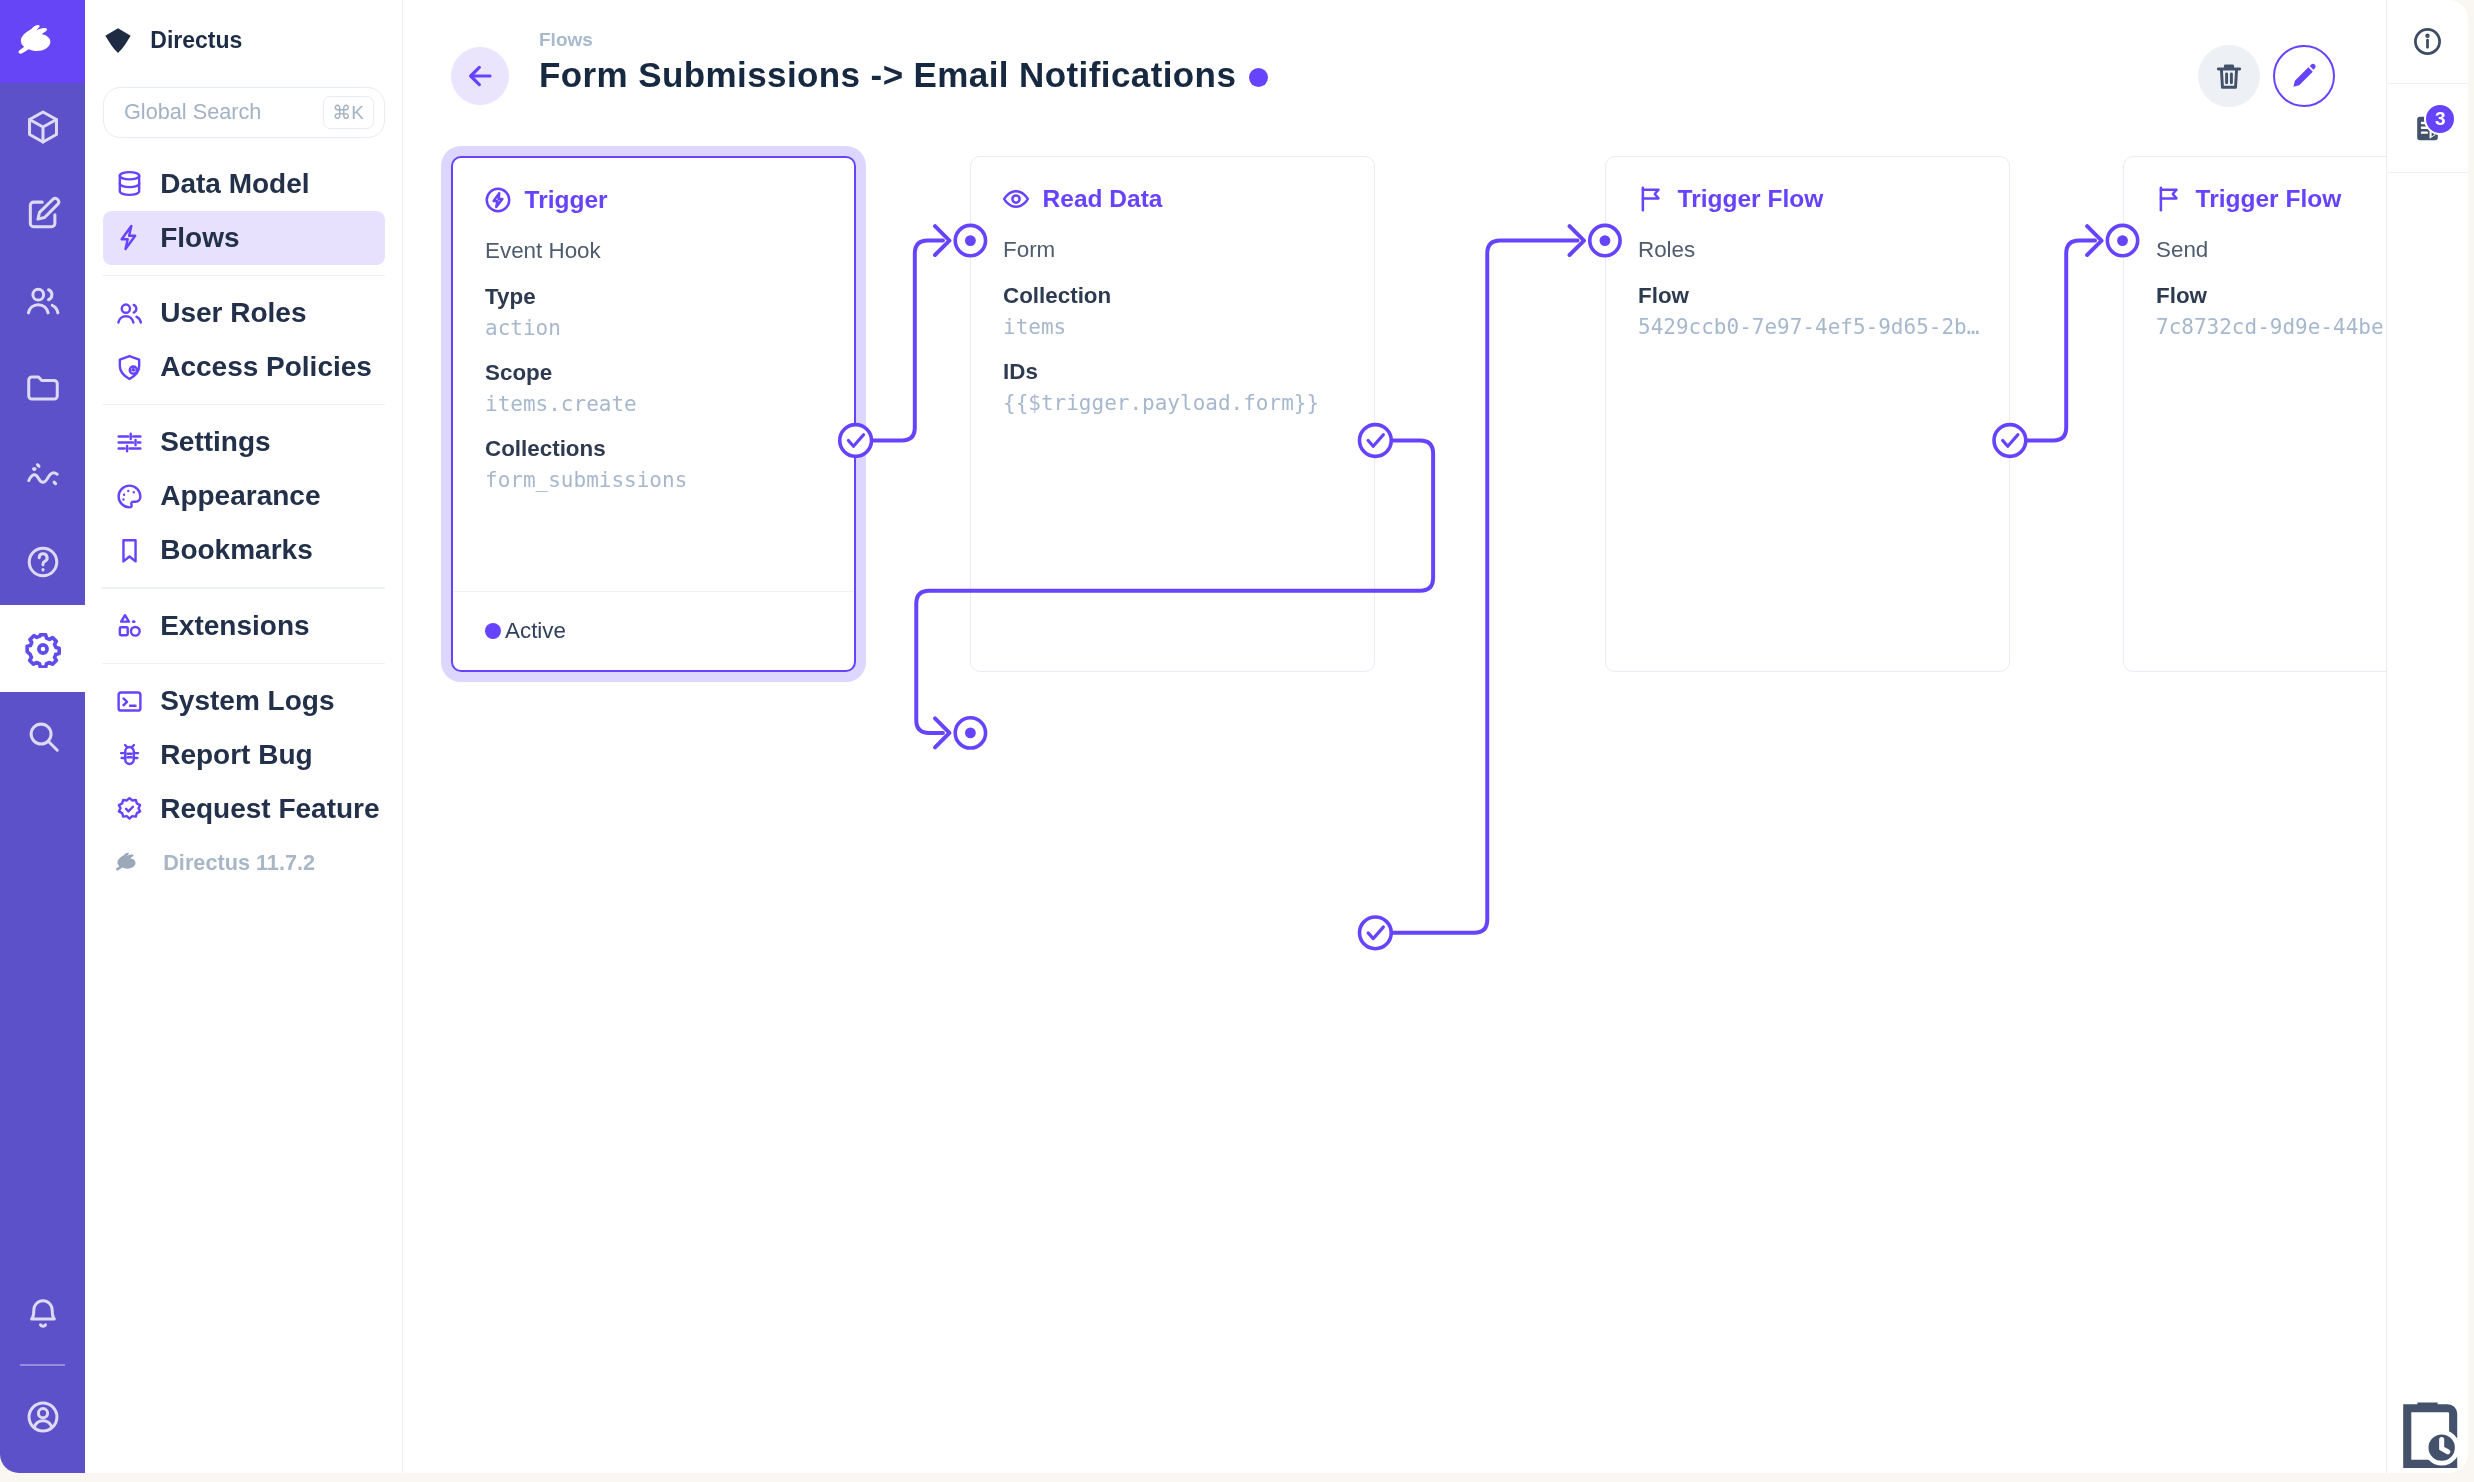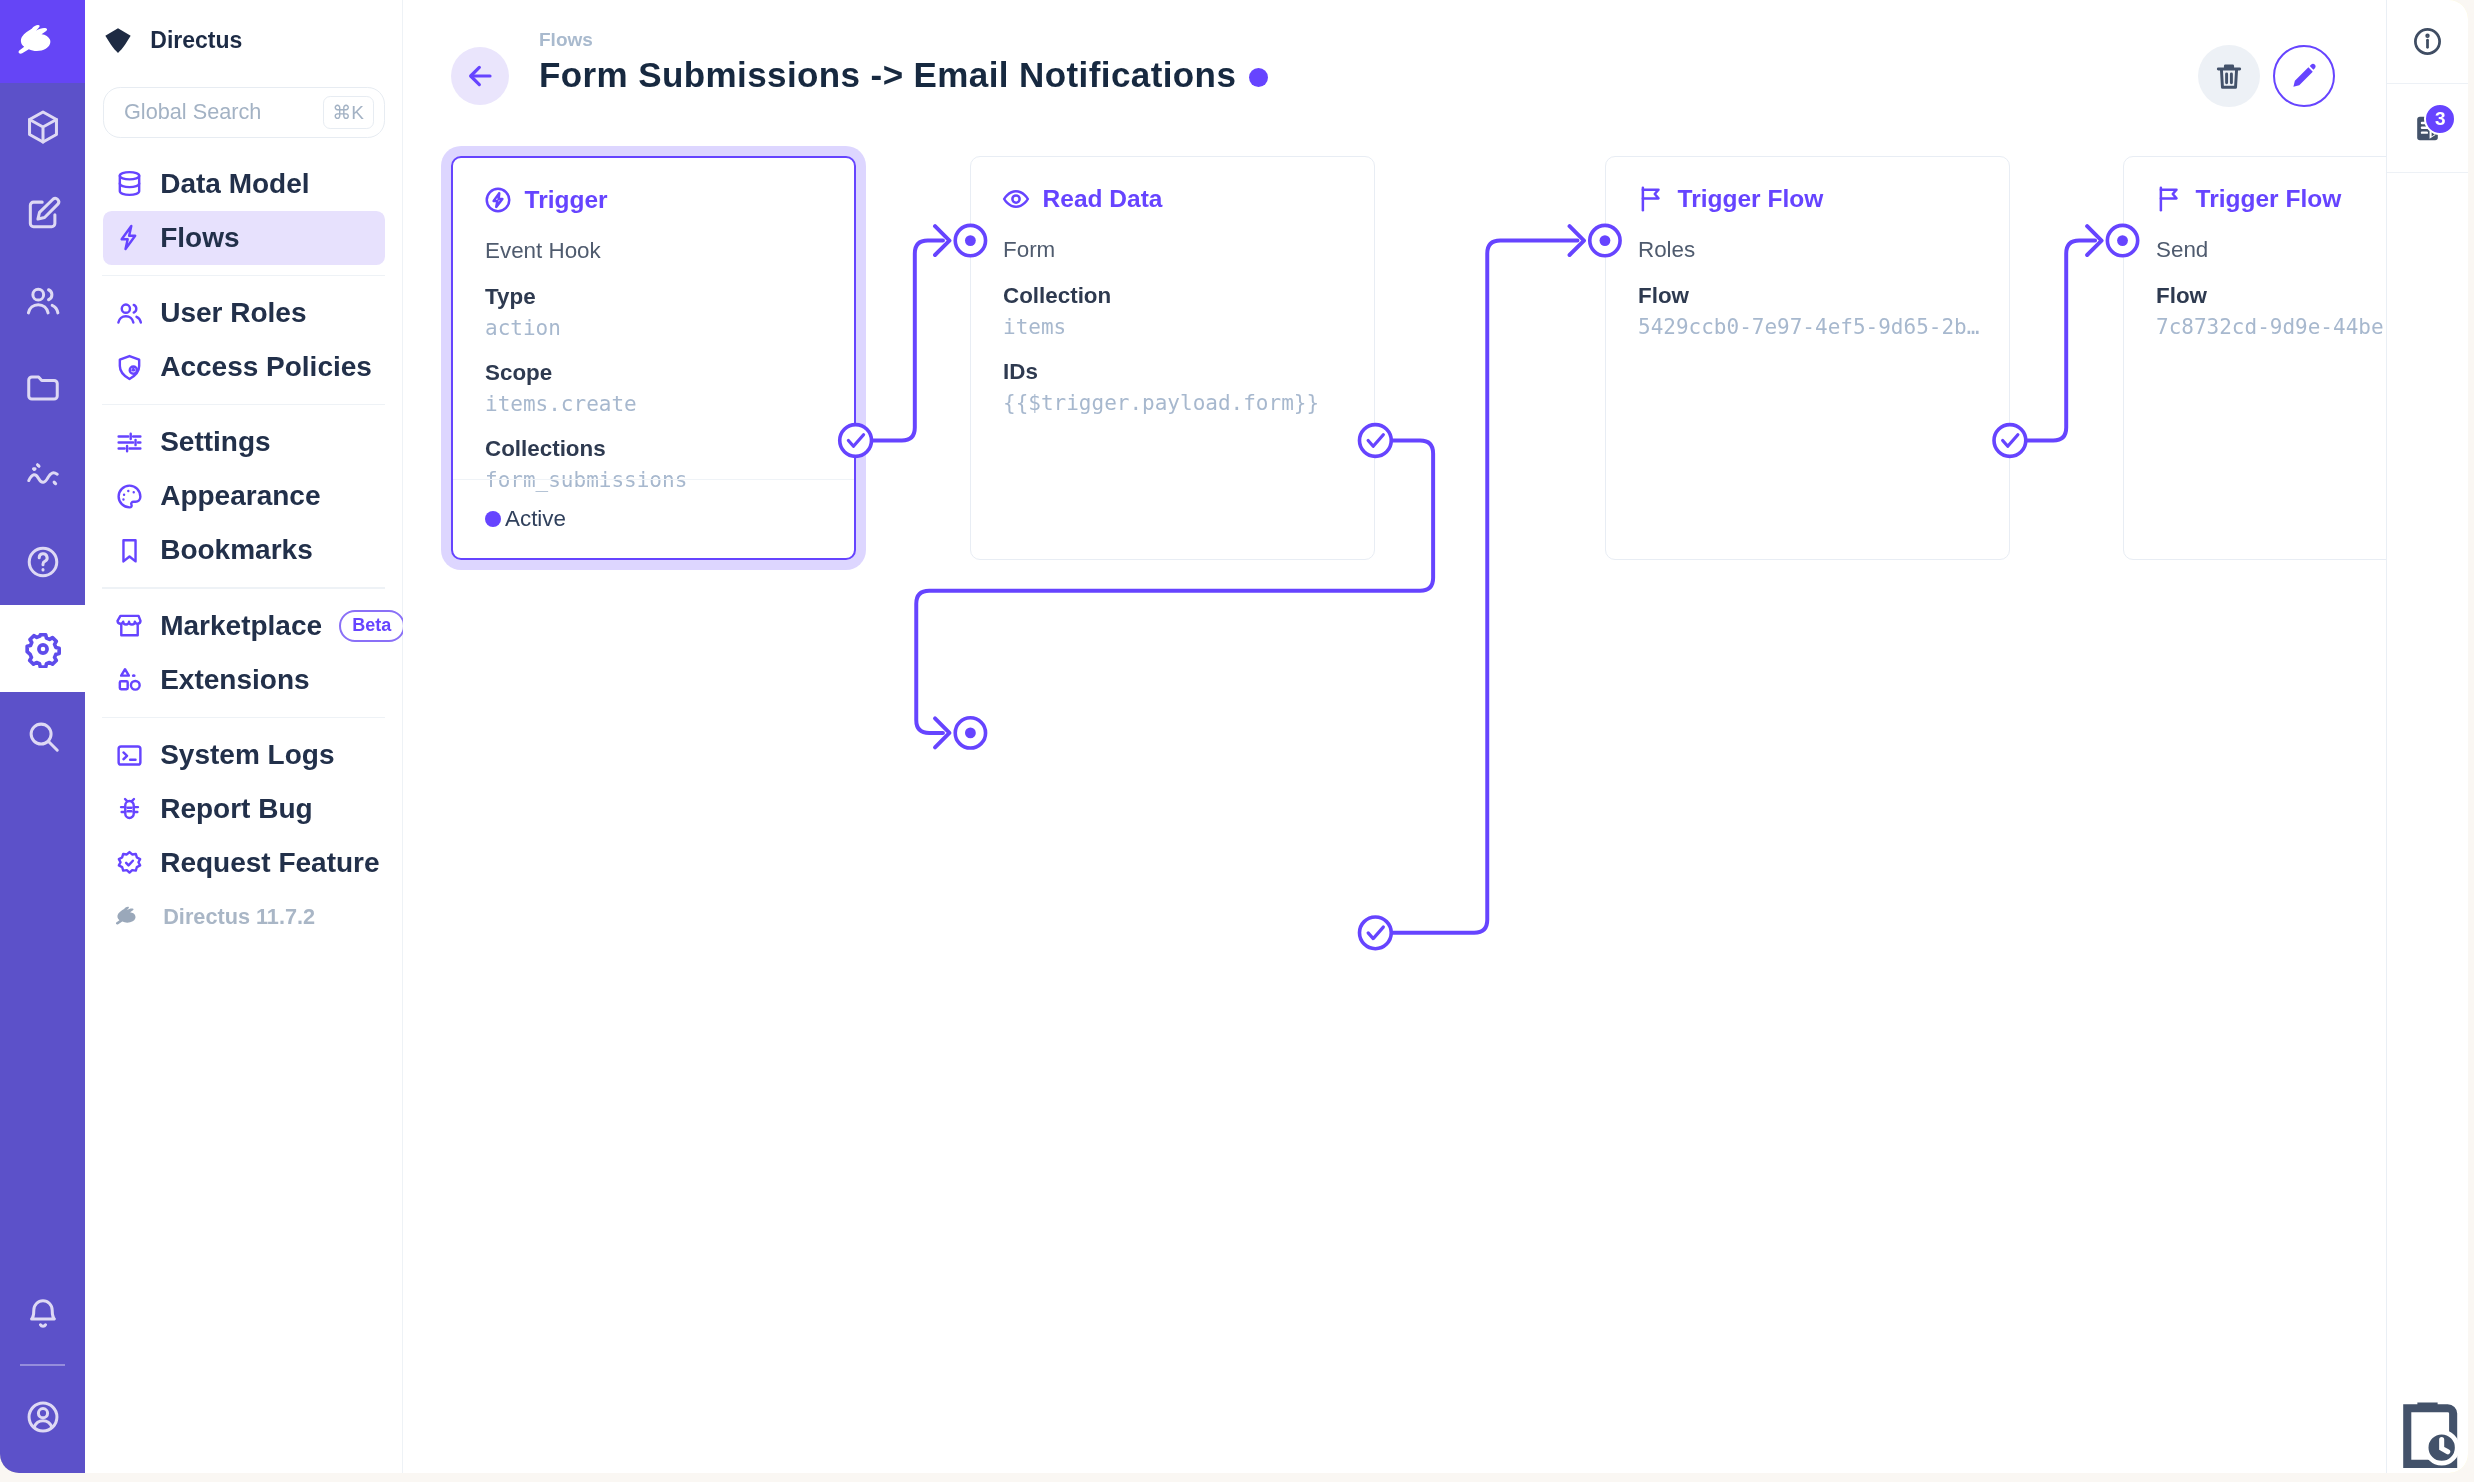--- a/index.html
+++ b/index.html
@@ -64,21 +64,21 @@
   .crumb{position:absolute;left:136px;top:29px;font-size:19px;font-weight:600;color:var(--muted);}
   .title-row{position:absolute;left:136px;top:55px;display:flex;align-items:center;gap:13px;}
   .page-title{font-size:35px;font-weight:700;color:var(--navy);letter-spacing:0.4px;}
   .status-dot{width:19px;height:19px;border-radius:50%;background:var(--accent);margin-top:4.3px;}
   .trash-btn{left:1795px;top:45px;width:62px;height:62px;background:#EDF1F6;}
   .trash-btn svg{width:32px;height:32px;stroke:var(--icon-dark);stroke-width:2.2;fill:none;stroke-linecap:round;stroke-linejoin:round;}
   .edit-btn{left:1870px;top:45px;width:62px;height:62px;background:#fff;border:2.9px solid var(--accent);}
   .edit-btn svg{width:30px;height:30px;fill:var(--accent);}
 
   
-  .panel{position:absolute;width:405px;height:404px;background:#fff;border:1.4px solid var(--panel-border);border-radius:10px;cursor:pointer;}
+  .panel{position:absolute;width:405px;height:516px;background:#fff;border:1.4px solid var(--panel-border);border-radius:10px;cursor:pointer;}
   .panel.selected{border:2.9px solid var(--accent);box-shadow:0 0 0 10px rgba(102,68,255,.22);}
   .p-head{display:flex;align-items:center;gap:11.6px;margin:27.4px 29px 0 30px;color:var(--accent);font-size:24.5px;font-weight:700;}
   .p-head svg{width:30px;height:30px;stroke:var(--accent);fill:none;stroke-width:2;stroke-linecap:round;stroke-linejoin:round;flex-shrink:0;}
   .p-name{margin:23px 29px 0 32px;font-size:22.4px;color:var(--name-gray);}
   .p-label{margin:19.5px 29px 0 32px;font-size:22.4px;font-weight:700;color:var(--label);}
   .p-value{margin:6.5px 29px 0 32px;font-size:21px;font-family:"DejaVu Sans Mono",monospace;color:var(--mono-val);white-space:nowrap;overflow:hidden;text-overflow:ellipsis;}
   .p-footer{position:absolute;left:0;right:0;bottom:0;height:79px;border-top:1.4px solid #EFF3F7;display:flex;align-items:center;padding-left:32px;gap:4px;}
   .p-footer .dot{width:16px;height:16px;border-radius:50%;background:var(--accent);}
   .p-footer .txt{font-size:22.4px;font-weight:500;color:#30405C;}
 
@@ -241,28 +241,20 @@
       </div>
       <div class="nav-item">
         <svg viewBox="0 0 24 24">
             <path d="M7 3.5h10V21l-5-4-5 4z"></path>
           </svg>
         <span class="lbl">Bookmarks</span>
       </div>
       <div class="nav-divider"></div>
       <div class="nav-item">
         <svg viewBox="0 0 24 24">
-            <path d="M4.5 4h15l1.6 4.2a2.4 2.4 0 0 1-4.7.6 2.4 2.4 0 0 1-4.8 0 2.4 2.4 0 0 1-4.8 0 2.4 2.4 0 0 1-4.7-.6z"></path>
-            <path d="M5.2 11.5V20h13.6v-8.5"></path>
-          </svg>
-        <span class="lbl">Marketplace</span>
-        <span class="beta-badge">Beta</span>
-      </div>
-      <div class="nav-item">
-        <svg viewBox="0 0 24 24">
             <path d="M8.3 3.5l3.2 5.3H5.1z"></path>
             <rect x="4" y="13.5" width="6.5" height="6.5" rx="1"></rect>
             <circle cx="16.8" cy="16.8" r="3.6"></circle>
             <path d="M15.5 8.8v0"></path>
             <path d="M15 8.8h1"></path>
           </svg>
         <span class="lbl">Extensions</span>
       </div>
       <div class="nav-divider"></div>
       <div class="nav-item">

